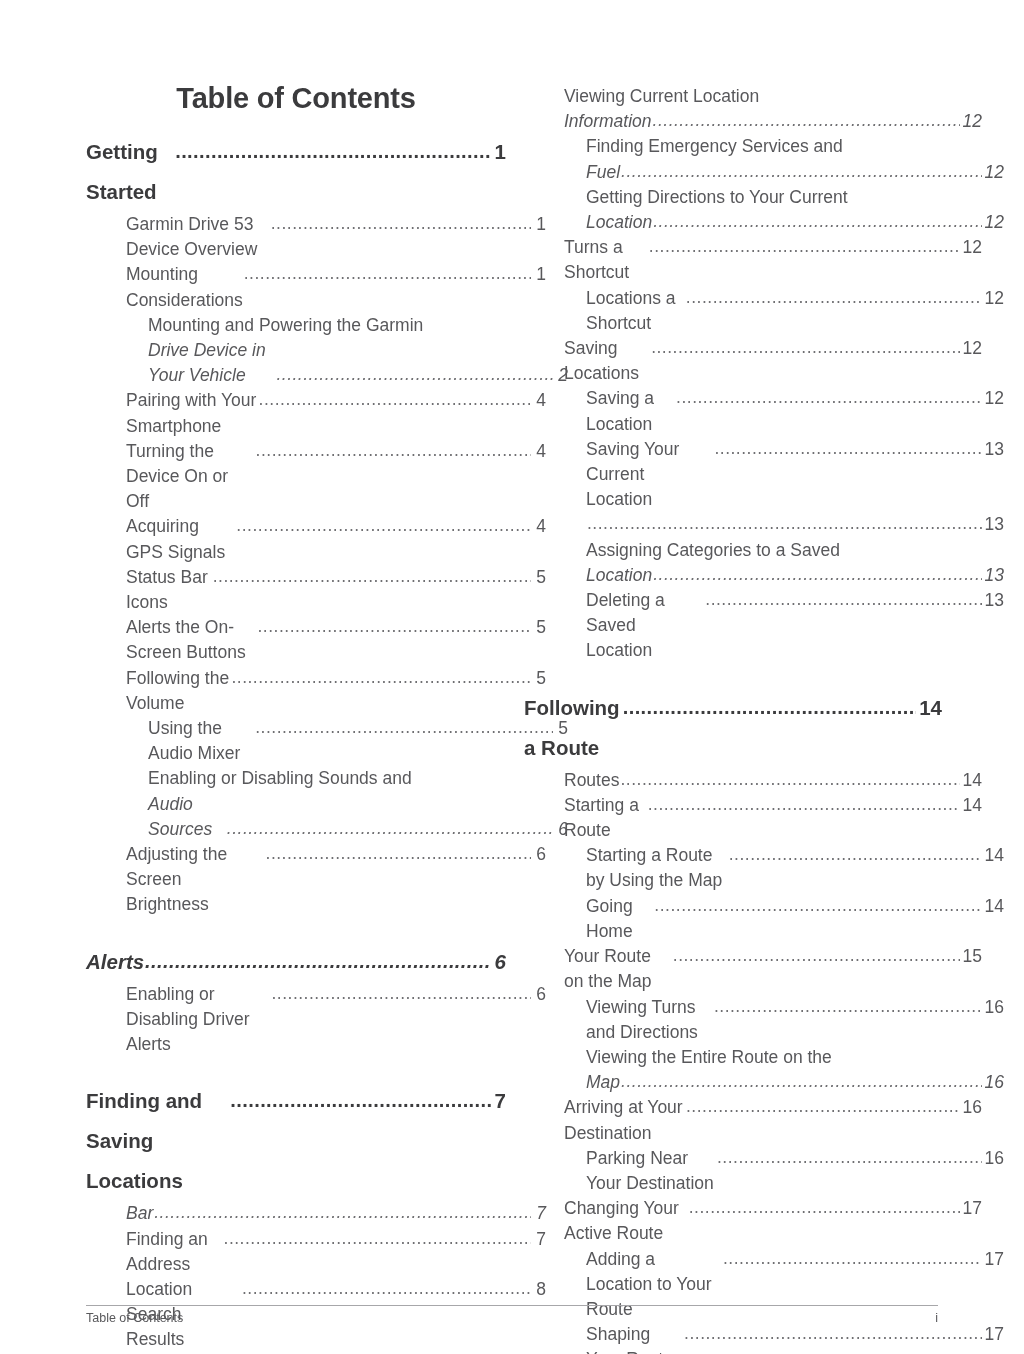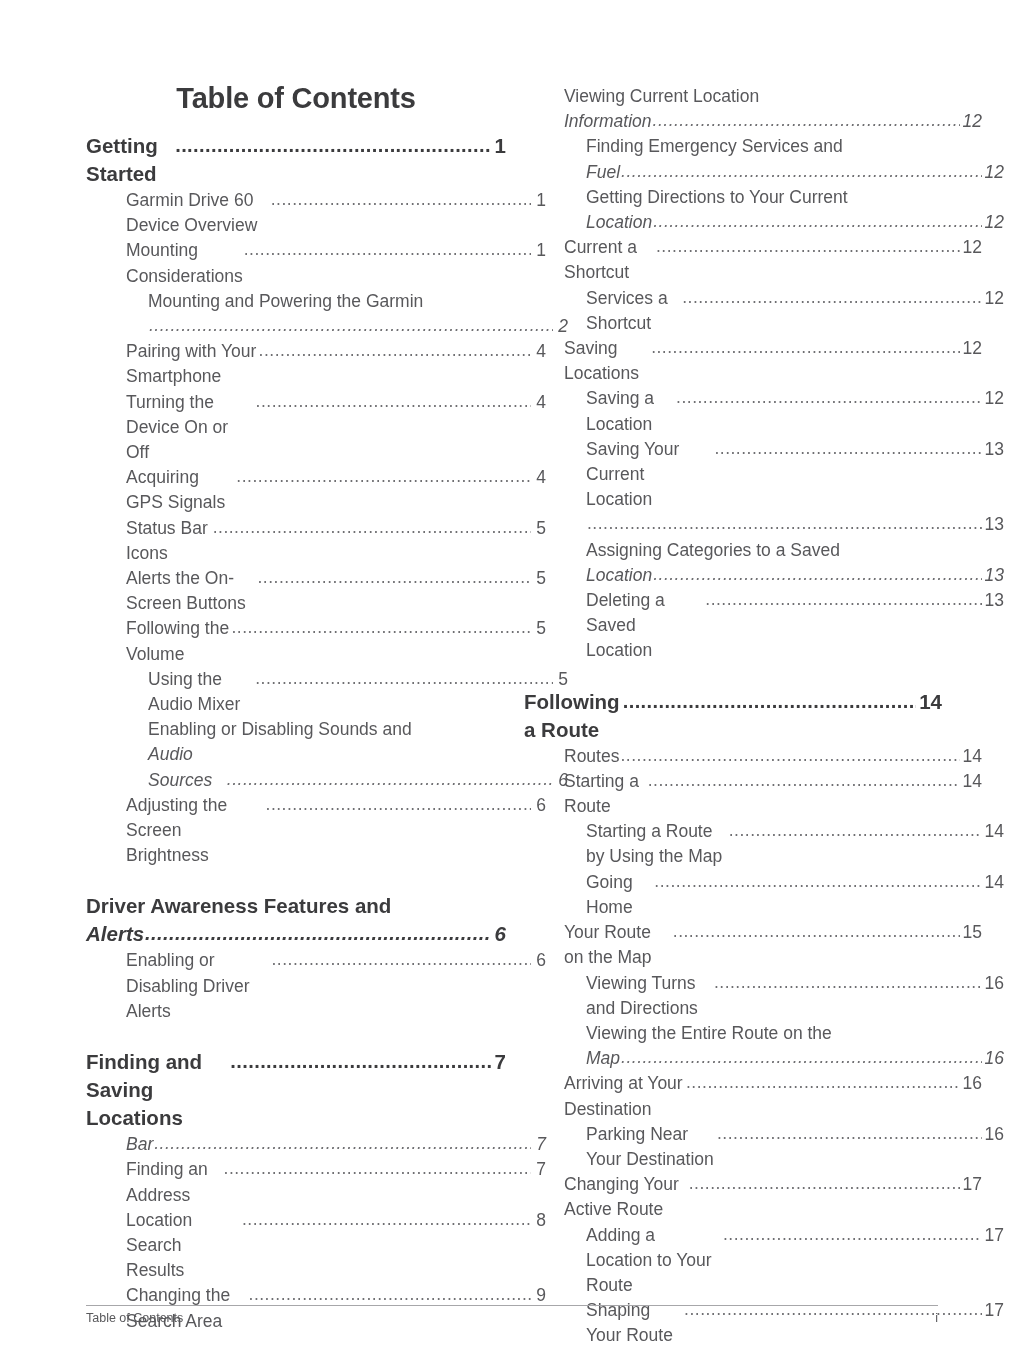--- a/index.html
+++ b/index.html
@@ -81,21 +81,21 @@
   .toc-row .pg {
     flex: 0 0 auto;
     text-align: right;
     min-width: 12px;
     padding-left: 2px;
   }
 
   
   .lvl-h {
     font-size: 20.5px;
-    line-height: 28px;
+    line-height: 40px;
     font-weight: bold;
     color: #3b3b3d;
     margin-left: 0px;
     margin-top: 24px;
   }
   .lvl-h .leader { color: #3b3b3d; font-size: 20px; letter-spacing: 0.4px; }
   .lvl-h .pg { font-weight: bold; color: #3b3b3d; }
   .lvl-h.first { margin-top: 0; }
 
   
@@ -144,32 +144,33 @@
 
   <div class="columns">
     <div class="col col-left">
       <div class="entries" id="left-entries">
           <div class="toc-row lvl-h first">
             <span class="txt">Getting Started</span>
             <span class="leader">.........................................................................................</span>
             <span class="pg">1</span>
           </div>
           <div class="toc-row lvl-1">
-            <span class="txt">Garmin Drive 60 Device Overview</span>
+            <span class="txt">Garmin Drive 53 Device Overview</span>
             <span class="leader">.........................................................................................</span>
             <span class="pg">1</span>
           </div>
           <div class="toc-row lvl-1">
             <span class="txt">Mounting Considerations</span>
             <span class="leader">.........................................................................................</span>
             <span class="pg">1</span>
           </div>
           <div class="toc-row lvl-2 multi">
             <span class="wrap-first">Mounting and Powering the Garmin</span>
             <span class="wrap-last">
+              <span class="txt">Drive Device in Your Vehicle</span>
               <span class="leader">.........................................................................................</span>
               <span class="pg">2</span>
             </span>
           </div>
           <div class="toc-row lvl-1">
             <span class="txt">Pairing with Your Smartphone</span>
             <span class="leader">.........................................................................................</span>
             <span class="pg">4</span>
           </div>
           <div class="toc-row lvl-1">
@@ -209,21 +210,20 @@
               <span class="leader">.........................................................................................</span>
               <span class="pg">6</span>
             </span>
           </div>
           <div class="toc-row lvl-1">
             <span class="txt">Adjusting the Screen Brightness</span>
             <span class="leader">.........................................................................................</span>
             <span class="pg">6</span>
           </div>
           <div class="toc-row lvl-h multi">
-            <span class="wrap-first">Driver Awareness Features and</span>
             <span class="wrap-last">
               <span class="txt">Alerts</span>
               <span class="leader">.........................................................................................</span>
               <span class="pg">6</span>
             </span>
           </div>
           <div class="toc-row lvl-1">
             <span class="txt">Enabling or Disabling Driver Alerts</span>
             <span class="leader">.........................................................................................</span>
             <span class="pg">6</span>
@@ -277,26 +277,26 @@
           </div>
           <div class="toc-row lvl-2 multi">
             <span class="wrap-first">Getting Directions to Your Current</span>
             <span class="wrap-last">
               <span class="txt">Location</span>
               <span class="leader">.........................................................................................</span>
               <span class="pg">12</span>
             </span>
           </div>
           <div class="toc-row lvl-1">
-            <span class="txt">Current a Shortcut</span>
+            <span class="txt">Turns a Shortcut</span>
             <span class="leader">.........................................................................................</span>
             <span class="pg">12</span>
           </div>
           <div class="toc-row lvl-2">
-            <span class="txt">Services a Shortcut</span>
+            <span class="txt">Locations a Shortcut</span>
             <span class="leader">.........................................................................................</span>
             <span class="pg">12</span>
           </div>
           <div class="toc-row lvl-1">
             <span class="txt">Saving Locations</span>
             <span class="leader">.........................................................................................</span>
             <span class="pg">12</span>
           </div>
           <div class="toc-row lvl-2">
             <span class="txt">Saving a Location</span>

